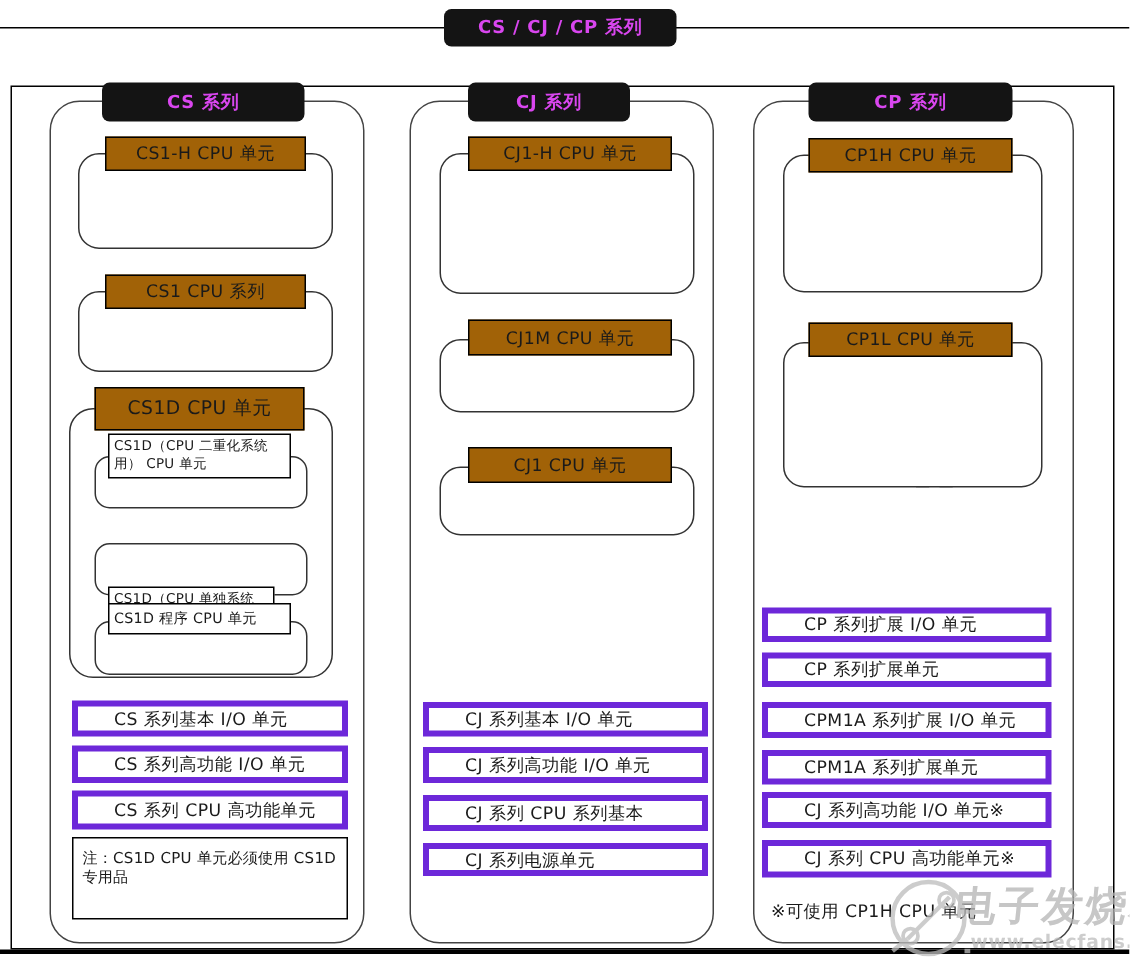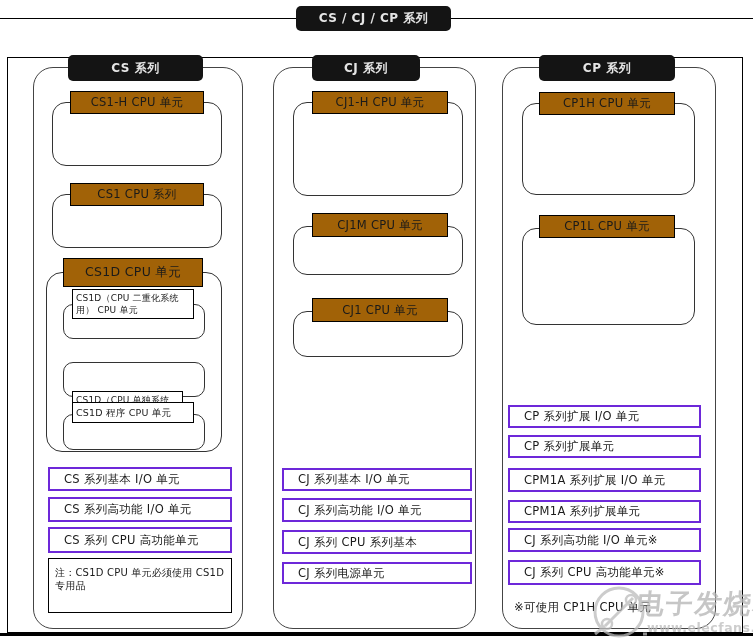--- a/index.html
+++ b/index.html
@@ -2,32 +2,32 @@
 <html><head>
 <meta charset="utf-8">
 <style>
   html,body{margin:0;padding:0;background:#fff;}
   body{width:753px;height:643px;position:relative;overflow:hidden;
        font-family:"DejaVu Sans","Liberation Sans",sans-serif;color:#1a1a1a;}
   .abs{position:absolute;box-sizing:border-box;}
   .hline{background:#000;height:1px;}
   .frame{border:1px solid #000;background:transparent;}
   .col{border:1px solid #444;border-radius:20px;background:#fff;}
-  .hdr{background:#141414;color:#e5e5e5;border-radius:5px;font-size:12px;font-weight:bold;
+  .hdr{background:#141414;color:#d946ef;border-radius:5px;font-size:12px;font-weight:bold;
        display:flex;align-items:center;justify-content:center;letter-spacing:.5px;z-index:3;}
   .gtitle{background:#a16207;border:1px solid #000;font-size:11.5px;display:flex;
           align-items:center;justify-content:center;z-index:2;letter-spacing:.3px;}
   .gtitle.lg{font-size:12.5px;}
   .gbody{background:#fff;border:1px solid #333;border-radius:14px;z-index:1;}
   .gbody.sm{border-radius:10px;}
   .model{font-size:11.5px;letter-spacing:.3px;white-space:pre;line-height:20px;}
   .stitle{background:#fff;border:1px solid #000;font-size:9px;line-height:12px;
           padding:2px 3px;z-index:2;letter-spacing:.2px;}
-  .lbox{background:#fff;border:2px solid #6d28d9;font-size:11.5px;display:flex;
-        align-items:center;padding-left:14px;letter-spacing:.3px;z-index:1;text-align:center;}
+  .lbox{background:#fff;border:4px solid #6d28d9;font-size:11.5px;display:flex;
+        align-items:center;padding-left:24px;letter-spacing:.3px;z-index:1;text-align:center;}
   .pwr{background:#fff;border:1px solid #000;padding:4px 6px;z-index:1;}
   .pwr .lbl{font-size:11.5px;letter-spacing:.3px;}
   .pwr .nt{font-size:10px;line-height:13px;margin-top:3px;letter-spacing:.2px;}
   .fnote{font-size:11.5px;letter-spacing:.3px;z-index:1;}
   .wm{z-index:9;opacity:.75;}
   .wm-brand{font-size:27px;font-weight:bold;color:#b4b4b4;letter-spacing:2px;
             transform:skewX(-6deg);white-space:nowrap;}
   .wm-url{font-size:12.5px;color:#bdbdbd;font-weight:bold;letter-spacing:.5px;white-space:nowrap;}
 </style>
 </head>

